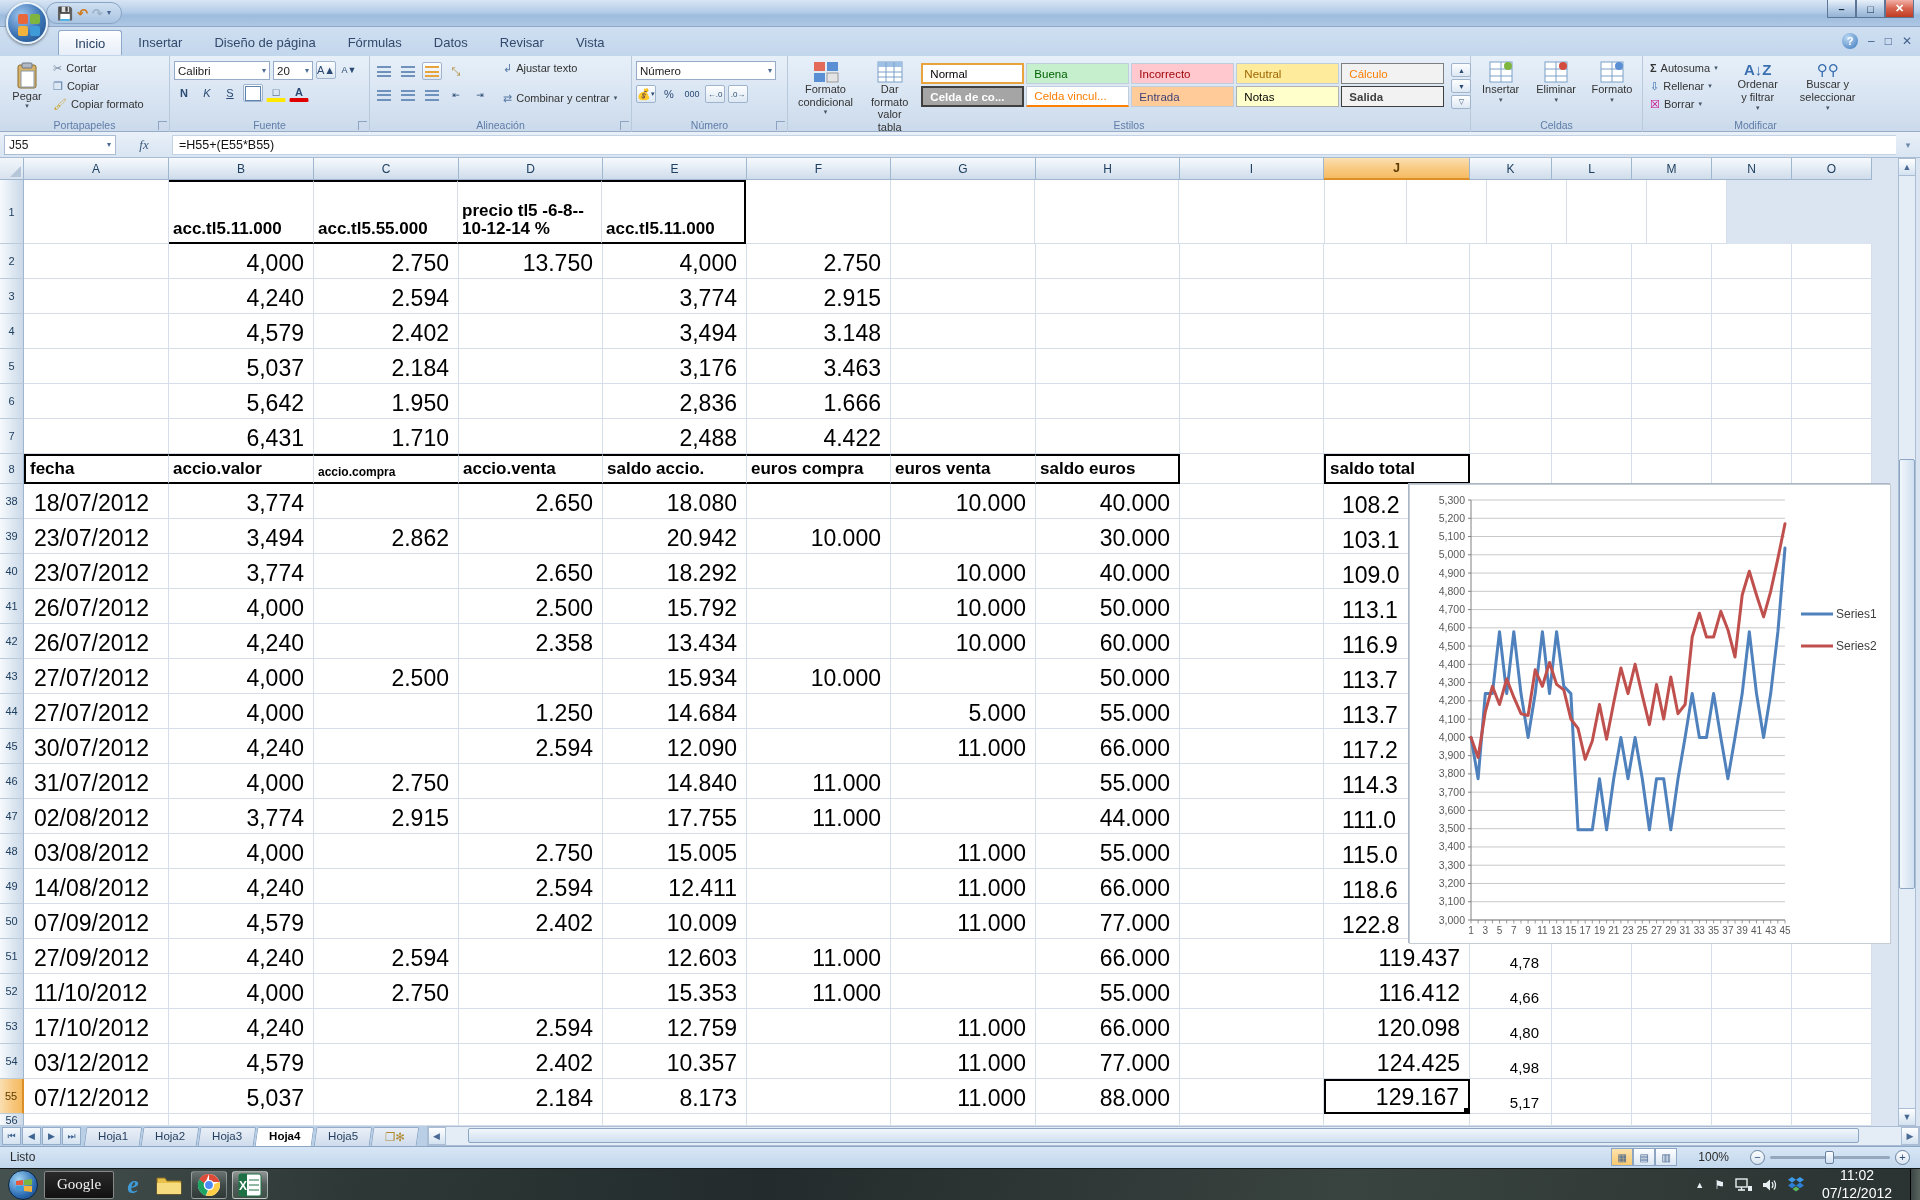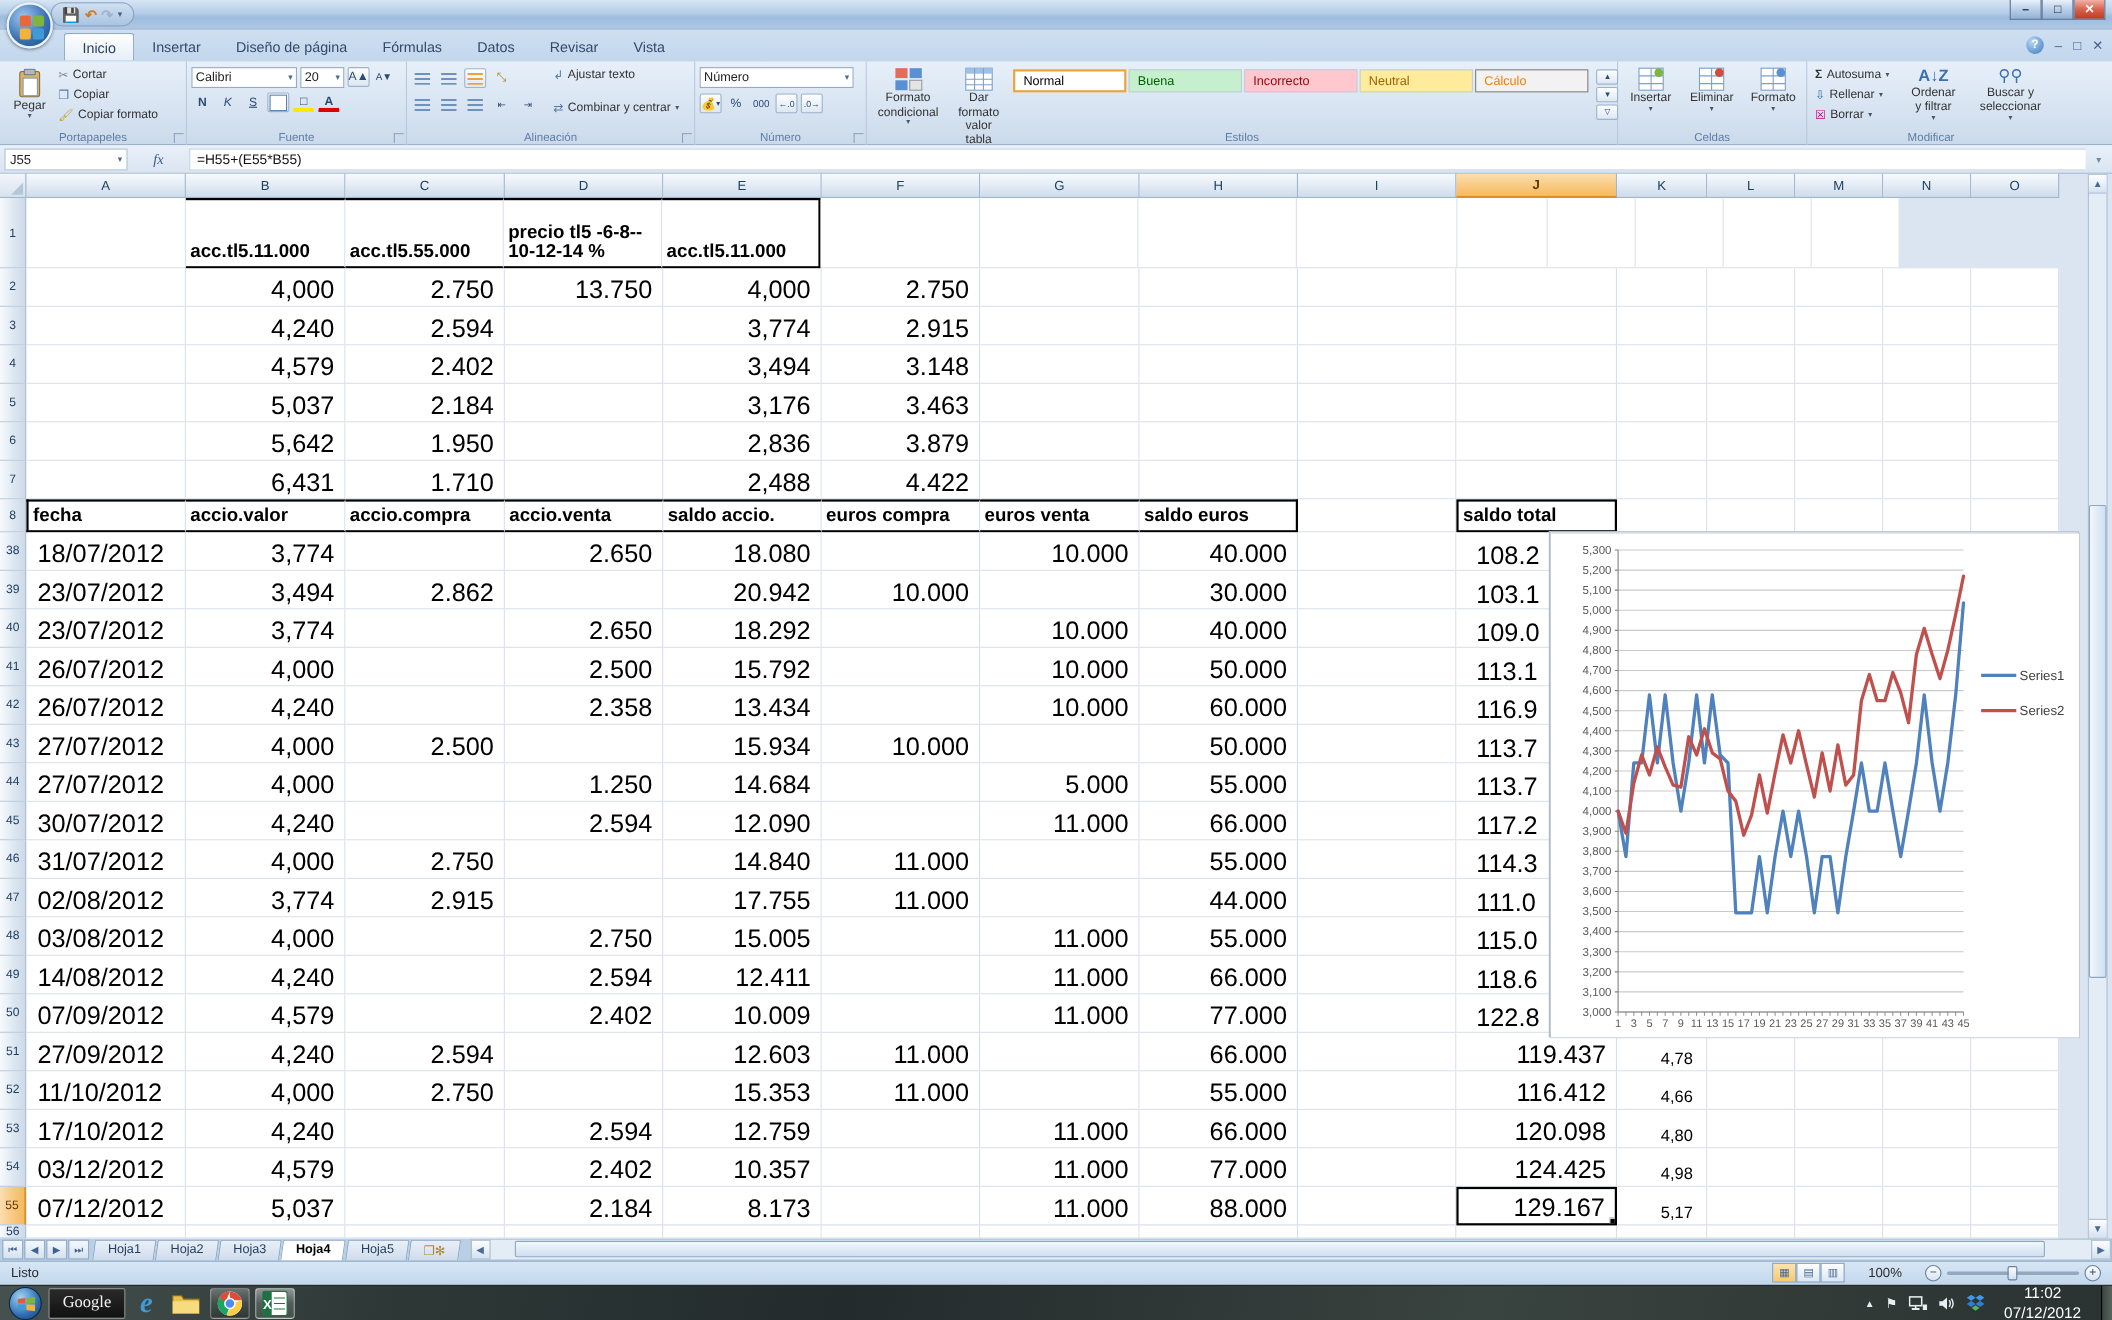--- a/index.html
+++ b/index.html
@@ -343,20 +343,27 @@
           <span>Dar formato valor tabla</span>
             <span style="font-size:7px;color:#456">▾</span>
         </div>
         <div id="style-chips" style="display:flex;flex-direction:column;margin-top:3px">
             <div style="display: flex;">
               <div class="chip" style="background: rgb(255, 255, 255); border: 2px solid rgb(232, 163, 61); color: rgb(0, 0, 0);">Normal</div>
               <div class="chip" style="background: rgb(198, 239, 206); color: rgb(0, 97, 0);">Buena</div>
               <div class="chip" style="background: rgb(255, 199, 206); color: rgb(156, 0, 6);">Incorrecto</div>
               <div class="chip" style="background: rgb(255, 235, 156); color: rgb(156, 101, 0);">Neutral</div>
               <div class="chip" style="background: rgb(242, 242, 242); color: rgb(250, 125, 0); border: 1px solid rgb(127, 127, 127);">Cálculo</div>
+            </div>
+            <div style="display: flex;">
+              <div class="chip" style="background: rgb(165, 165, 165); color: rgb(255, 255, 255); font-weight: bold; border: 2px double rgb(63, 63, 63);">Celda de co...</div>
+              <div class="chip" style="background: rgb(255, 255, 255); color: rgb(250, 125, 0); border-bottom: 2px solid rgb(255, 128, 1);">Celda vincul...</div>
+              <div class="chip" style="background: rgb(255, 204, 153); color: rgb(63, 63, 118);">Entrada</div>
+              <div class="chip" style="background: rgb(255, 255, 204); color: rgb(0, 0, 0); border: 1px solid rgb(178, 178, 178);">Notas</div>
+              <div class="chip" style="background: rgb(242, 242, 242); color: rgb(63, 63, 63); border: 1px solid rgb(63, 63, 63); font-weight: bold;">Salida</div>
             </div>
           </div>
         <div style="display:flex;flex-direction:column;gap:2px;margin-top:4px">
           <div class="mini framed" style="height:14px;font-size:7px">▲</div>
           <div class="mini framed" style="height:14px;font-size:7px">▼</div>
           <div class="mini framed" style="height:14px;font-size:7px">▽</div>
         </div>
       </div>
       <div class="rgroup-label">Estilos</div>
     </div>
@@ -552,21 +559,21 @@
         <div class="c num" style="width:80px;height:35px;"></div>
         <div class="c num" style="width:80px;height:35px;"></div>
       </div>
       <div class="row" style="height:35px">
         <div class="rowhdr" style="height:35px;">6</div>
         <div class="c num" style="width:145px;height:35px;"></div>
         <div class="c num" style="width:145px;height:35px;">5,642</div>
         <div class="c num" style="width:145px;height:35px;">1.950</div>
         <div class="c num" style="width:144px;height:35px;"></div>
         <div class="c num" style="width:144px;height:35px;">2,836</div>
-        <div class="c num" style="width:144px;height:35px;">3.879</div>
+        <div class="c num" style="width:144px;height:35px;">1.666</div>
         <div class="c num" style="width:145px;height:35px;"></div>
         <div class="c num" style="width:144px;height:35px;"></div>
         <div class="c num" style="width:144px;height:35px;"></div>
         <div class="c num" style="width:146px;height:35px;"></div>
         <div class="c num" style="width:82px;height:35px;"></div>
         <div class="c num" style="width:80px;height:35px;"></div>
         <div class="c num" style="width:80px;height:35px;"></div>
         <div class="c num" style="width:80px;height:35px;"></div>
         <div class="c num" style="width:80px;height:35px;"></div>
       </div>
@@ -585,21 +592,21 @@
         <div class="c num" style="width:82px;height:35px;"></div>
         <div class="c num" style="width:80px;height:35px;"></div>
         <div class="c num" style="width:80px;height:35px;"></div>
         <div class="c num" style="width:80px;height:35px;"></div>
         <div class="c num" style="width:80px;height:35px;"></div>
       </div>
       <div class="row" style="height:30px">
         <div class="rowhdr" style="height:30px;">8</div>
         <div class="c hd" style="width:145px;height:30px;font-size:17px;border-top:2px solid #000;border-bottom:2px solid #000;border-left:2px solid #000;">fecha</div>
         <div class="c hd" style="width:145px;height:30px;font-size:17px;border-top:2px solid #000;border-bottom:2px solid #000;">accio.valor</div>
-        <div class="c hd" style="width:145px;height:30px;font-size:17px;border-top:2px solid #000;border-bottom:2px solid #000;text-align:right;">accio.compra</div>
+        <div class="c hd" style="width:145px;height:30px;font-size:12px;border-top:2px solid #000;border-bottom:2px solid #000;text-align:right;">accio.compra</div>
         <div class="c hd" style="width:144px;height:30px;font-size:17px;border-top:2px solid #000;border-bottom:2px solid #000;">accio.venta</div>
         <div class="c hd" style="width:144px;height:30px;font-size:17px;border-top:2px solid #000;border-bottom:2px solid #000;">saldo accio.</div>
         <div class="c hd" style="width:144px;height:30px;font-size:17px;border-top:2px solid #000;border-bottom:2px solid #000;">euros compra</div>
         <div class="c hd" style="width:145px;height:30px;font-size:17px;border-top:2px solid #000;border-bottom:2px solid #000;">euros venta</div>
         <div class="c hd" style="width:144px;height:30px;font-size:17px;border-top:2px solid #000;border-bottom:2px solid #000;border-right:2px solid #000;">saldo euros</div>
         <div class="c hd" style="width:144px;height:30px;font-size:17px;"></div>
         <div class="c hd" style="width:146px;height:30px;font-size:17px;border:2px solid #000;">saldo total</div>
         <div class="c hd" style="width:82px;height:30px;font-size:17px;"></div>
         <div class="c hd" style="width:80px;height:30px;font-size:17px;"></div>
         <div class="c hd" style="width:80px;height:30px;font-size:17px;"></div>

